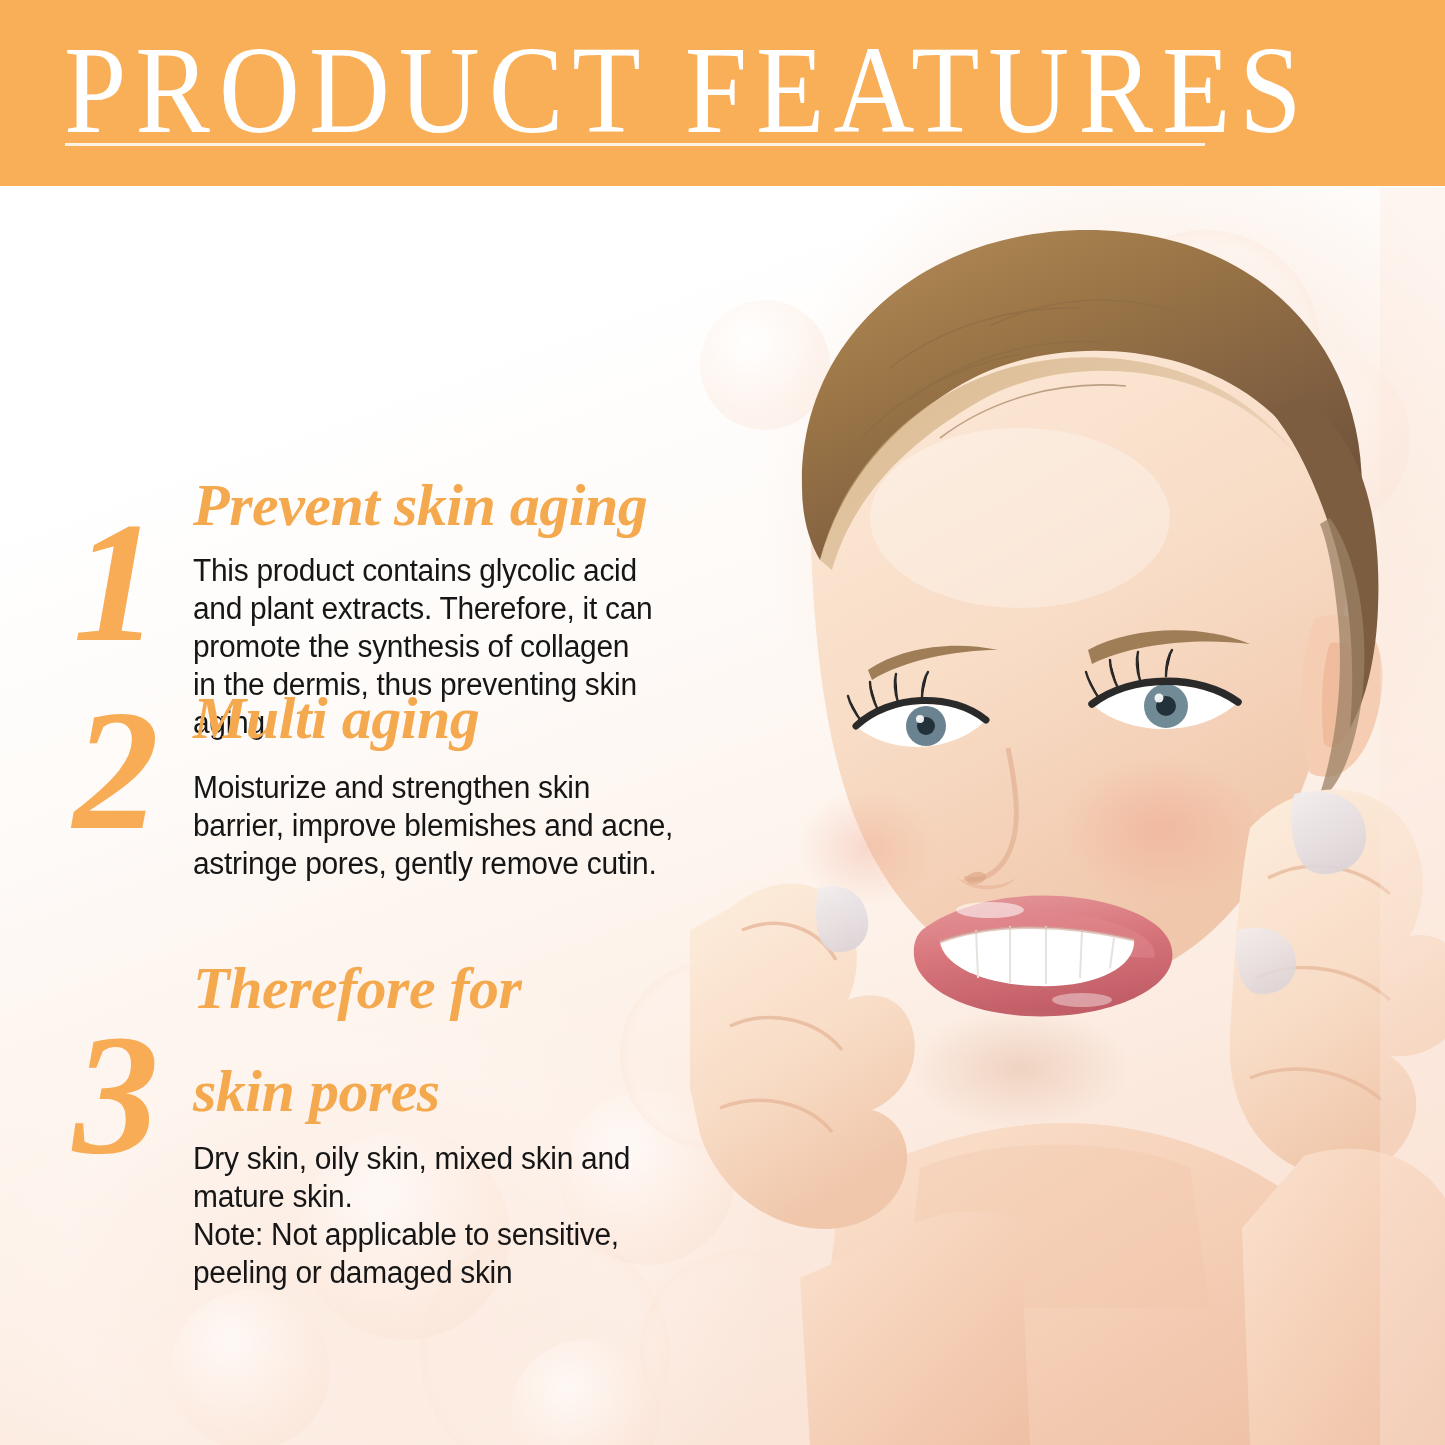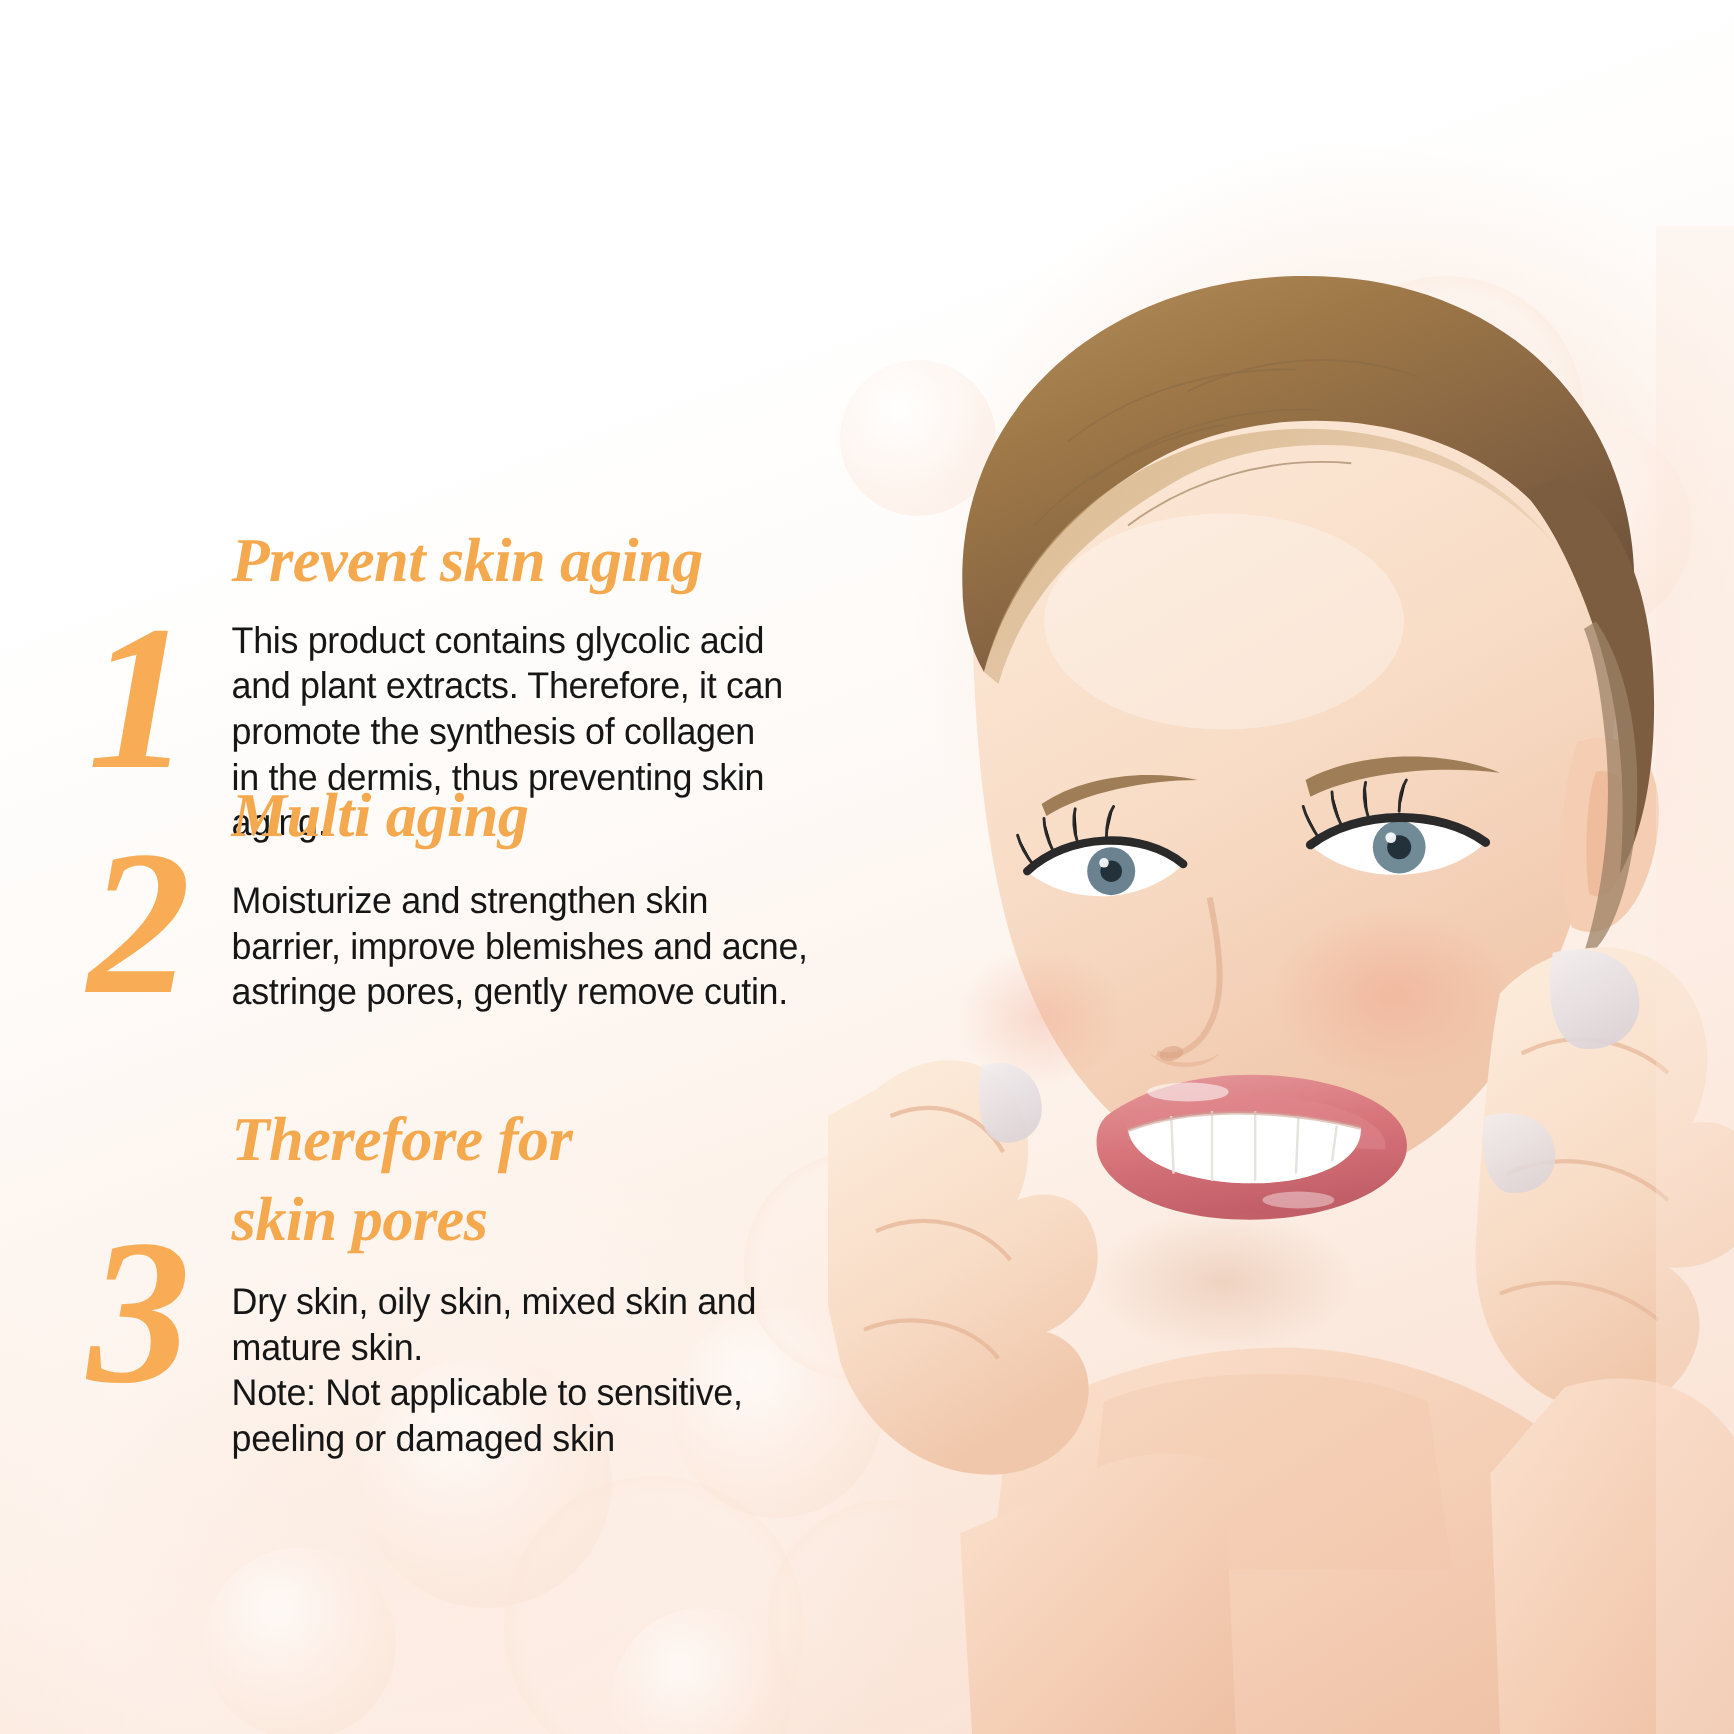--- a/index.html
+++ b/index.html
@@ -108,24 +108,25 @@
   }
   .feature-body{
     position:absolute;
     left:193px;
     width:505px;
   }
   .feature-head{
     font-family:"Liberation Serif", serif;
     font-style:italic;
     font-weight:700;
-    font-size:52px;
+    font-size:60px;
     line-height:66px;
     color:#f5a94f;
     letter-spacing:-0.5px;
+    margin-top:37px;
   }
   .feature-text{
     font-family:"Liberation Sans", sans-serif;
     font-size:31px;
     line-height:38px;
     color:#161616;
     letter-spacing:-0.3px;
     transform:scaleX(.965);
     transform-origin:left top;
   }
@@ -337,20 +338,24 @@
         <path d="M560 890 C604 872 656 882 692 912"></path>
       </g>
       <path d="M604 606 C644 596 674 614 676 644 C678 670 658 688 630 686 C608 684 596 650 604 606 Z" fill="url(#nailG)" opacity=".92"></path>
       <path d="M548 742 C580 734 604 748 606 772 C608 794 590 808 568 806 C552 804 542 778 548 742 Z" fill="url(#nailG)" opacity=".85"></path>
       <path d="M614 968 C672 950 726 966 755 1010 L755 1257 L560 1257 L552 1040 Z" fill="url(#skin)"></path>
 
       <rect x="690" y="0" width="65" height="1257" fill="#fbe9dd" opacity=".35"></rect>
     </svg>
   </div>
 
+  <div class="header-band">
+    <div class="header-title">PRODUCT FEATURES</div>
+    <div class="header-rule"></div>
+  </div>
 
   <div class="features">
 
     <div class="feature" id="feature-1">
       <div class="feature-num">1</div>
       <div class="feature-body">
         <div class="feature-head">Prevent skin aging</div>
         <div class="feature-text">
           <p>This product contains glycolic acid</p>
           <p>and plant extracts. Therefore, it can</p>

